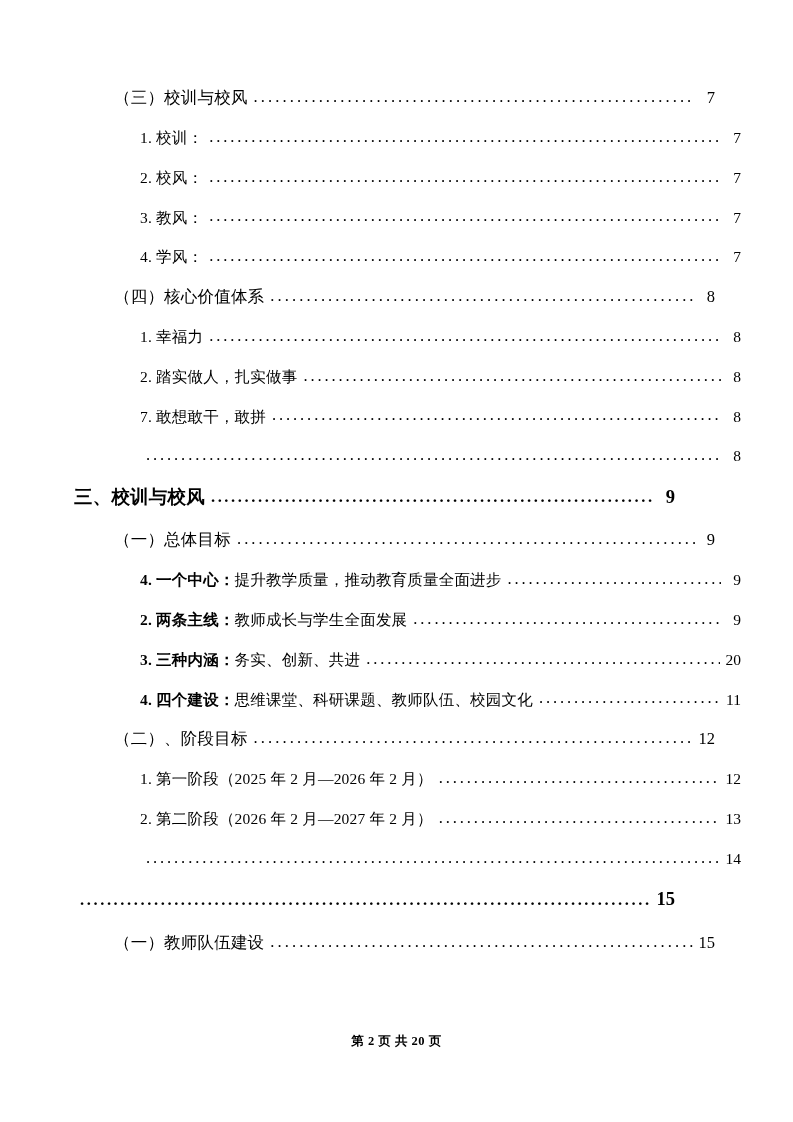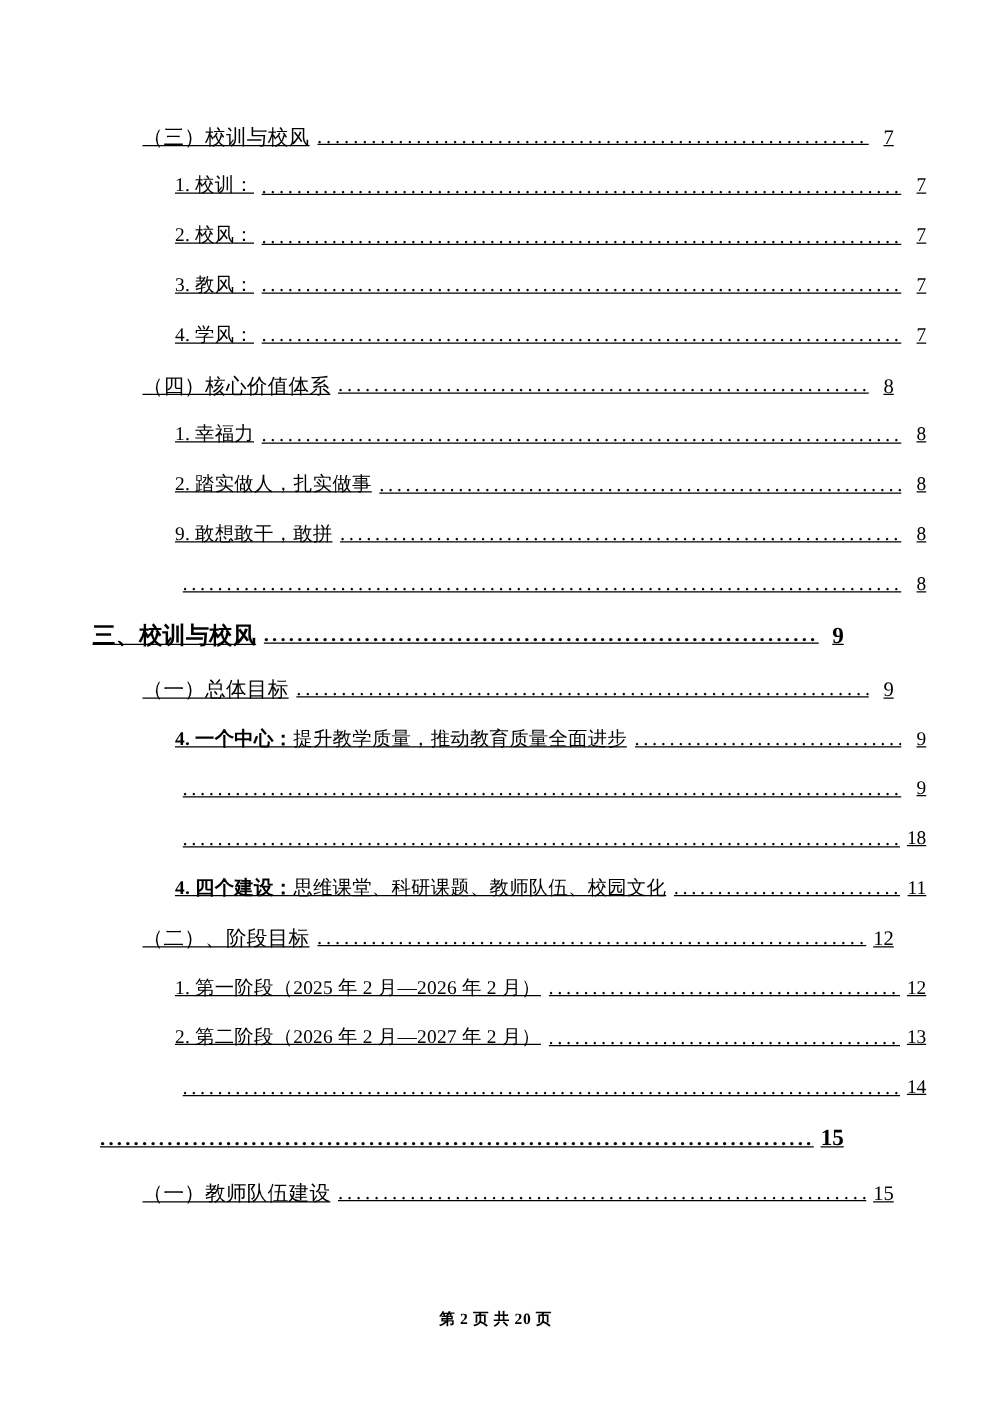--- a/index.html
+++ b/index.html
@@ -20,27 +20,26 @@
     height: 1122px;
     box-sizing: border-box;
     padding: 88px 96px 0 96px;
     position: relative;
   }
   .toc {
     display: block;
   }
   .toc-entry {
     display: flex;
-    align-items: center;
+    align-items: flex-end;
     width: 100%;
     white-space: nowrap;
-    margin: 12px 0 20px 0;
+    margin: 0 0 20px 0;
     font-size: 16.5px;
     line-height: 1.2;
-    text-decoration: underline;
   }
   .toc-entry .label {
     flex: 0 0 auto;
     letter-spacing: 0.2px;
   }
   .toc-entry .leader {
     flex: 1 1 auto;
     overflow: hidden;
     margin: 0 4px 0 6px;
     font-size: 16.5px;
@@ -72,21 +71,21 @@
   .lvl3 {
     margin-left: 44px;
     font-size: 15.5px;
   }
   .lvl3 .leader { letter-spacing: 2.9px; }
 
   .bold-seg { font-weight: bold; }
 
   .footer {
     position: absolute;
-    bottom: 58px;
+    bottom: 72px;
     left: 0;
     width: 793px;
     text-align: center;
     font-size: 12.5px;
     font-weight: bold;
     letter-spacing: 0.5px;
   }
 </style>
 </head>
 <body>
@@ -127,21 +126,21 @@
         <span class="label">1. 幸福力</span>
         <span class="leader">.........................................................................................</span>
         <span class="pageno">8</span>
       </div>
       <div class="toc-entry lvl3">
         <span class="label">2. 踏实做人，扎实做事</span>
         <span class="leader">.........................................................................................</span>
         <span class="pageno">8</span>
       </div>
       <div class="toc-entry lvl3">
-        <span class="label">9. 敢想敢干，敢拼</span>
+        <span class="label">7. 敢想敢干，敢拼</span>
         <span class="leader">.........................................................................................</span>
         <span class="pageno">8</span>
       </div>
       <div class="toc-entry lvl3">
         <span class="leader">.........................................................................................</span>
         <span class="pageno">8</span>
       </div>
       <div class="toc-entry lvl1">
         <span class="label">三、校训与校风</span>
         <span class="leader">.........................................................................................</span>
@@ -151,26 +150,28 @@
         <span class="label">（一）总体目标</span>
         <span class="leader">.........................................................................................</span>
         <span class="pageno">9</span>
       </div>
       <div class="toc-entry lvl3">
         <span class="label"><span class="bold-seg">4. 一个中心：</span><span>提升教学质量，推动教育质量全面进步</span></span>
         <span class="leader">.........................................................................................</span>
         <span class="pageno">9</span>
       </div>
       <div class="toc-entry lvl3">
-        <span class="leader">.........................................................................................</span>
-        <span class="pageno">9</span>
-      </div>
-      <div class="toc-entry lvl3">
-        <span class="leader">.........................................................................................</span>
-        <span class="pageno">18</span>
+        <span class="label"><span class="bold-seg">2. 两条主线：</span><span>教师成长与学生全面发展</span></span>
+        <span class="leader">.........................................................................................</span>
+        <span class="pageno">9</span>
+      </div>
+      <div class="toc-entry lvl3">
+        <span class="label"><span class="bold-seg">3. 三种内涵：</span><span>务实、创新、共进</span></span>
+        <span class="leader">.........................................................................................</span>
+        <span class="pageno">20</span>
       </div>
       <div class="toc-entry lvl3">
         <span class="label"><span class="bold-seg">4. 四个建设：</span><span>思维课堂、科研课题、教师队伍、校园文化</span></span>
         <span class="leader">.........................................................................................</span>
         <span class="pageno">11</span>
       </div>
       <div class="toc-entry lvl2">
         <span class="label">（二）、阶段目标</span>
         <span class="leader">.........................................................................................</span>
         <span class="pageno">12</span>

